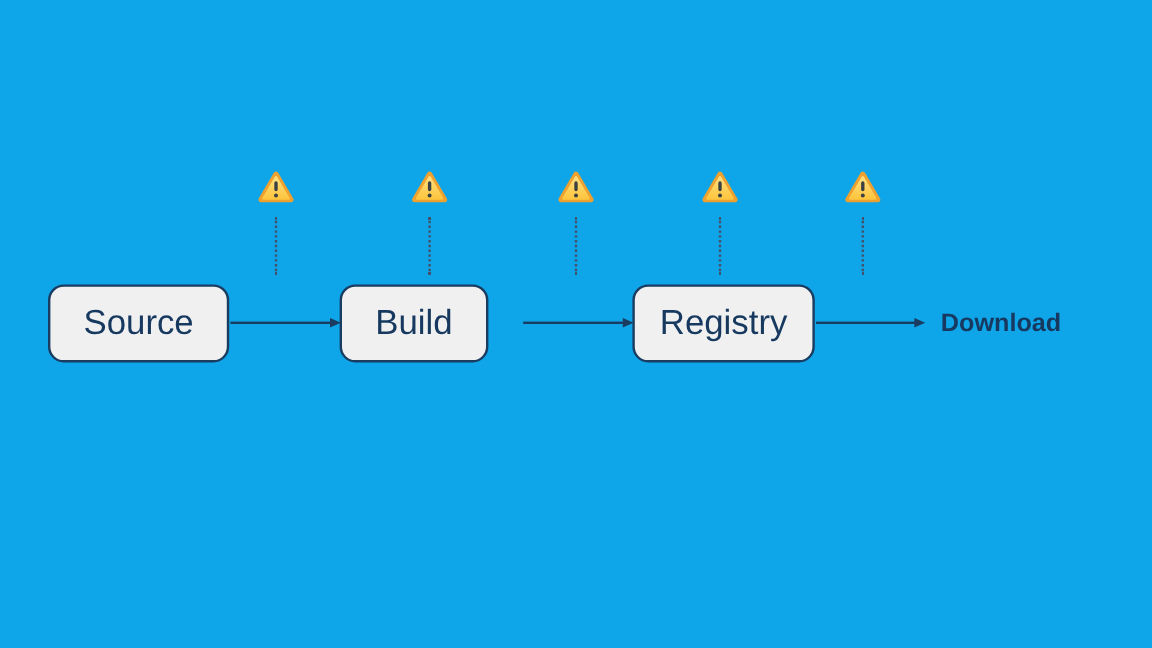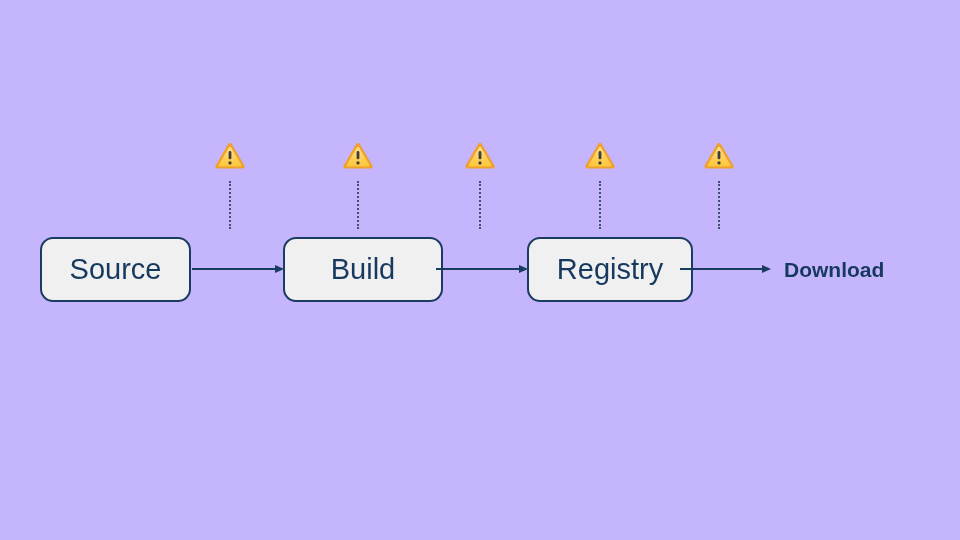--- a/index.html
+++ b/index.html
@@ -1,30 +1,30 @@
 <!DOCTYPE html>
 <html><head>
 <meta charset="utf-8">
 <style>
   html,body{margin:0;padding:0;background:#FACD48;}
   .canvas{
     position:relative;width:960px;height:540px;overflow:hidden;
-    background:#c4b5fd;
+    background:#0ea5e9;
     font-family:"Liberation Sans",sans-serif;
   }
   
   .node{
     position:absolute;top:237px;height:65px;box-sizing:border-box;
     background:#F0F0F0;border:2px solid #1B3C61;border-radius:13px;
     display:flex;align-items:center;justify-content:center;
     color:#17395F;font-size:29px;line-height:1;
   }
   .node-source{left:40px;width:151px;}
-  .node-build{left:283px;width:160px;}
-  .node-registry{left:527px;width:166px;}
+  .node-build{left:283px;width:124px;}
+  .node-registry{left:527px;width:152px;}
   
   .arrow{position:absolute;top:268px;height:2px;background:#1B3C61;}
   .arrow::after{
     content:"";position:absolute;right:-8px;top:-3px;width:0;height:0;
     border-left:9px solid #1B3C61;border-top:4px solid transparent;border-bottom:4px solid transparent;
   }
   .arrow-1{left:192px;width:84px;}
   .arrow-2{left:436px;width:84px;}
   .arrow-3{left:680px;width:83px;}
   

